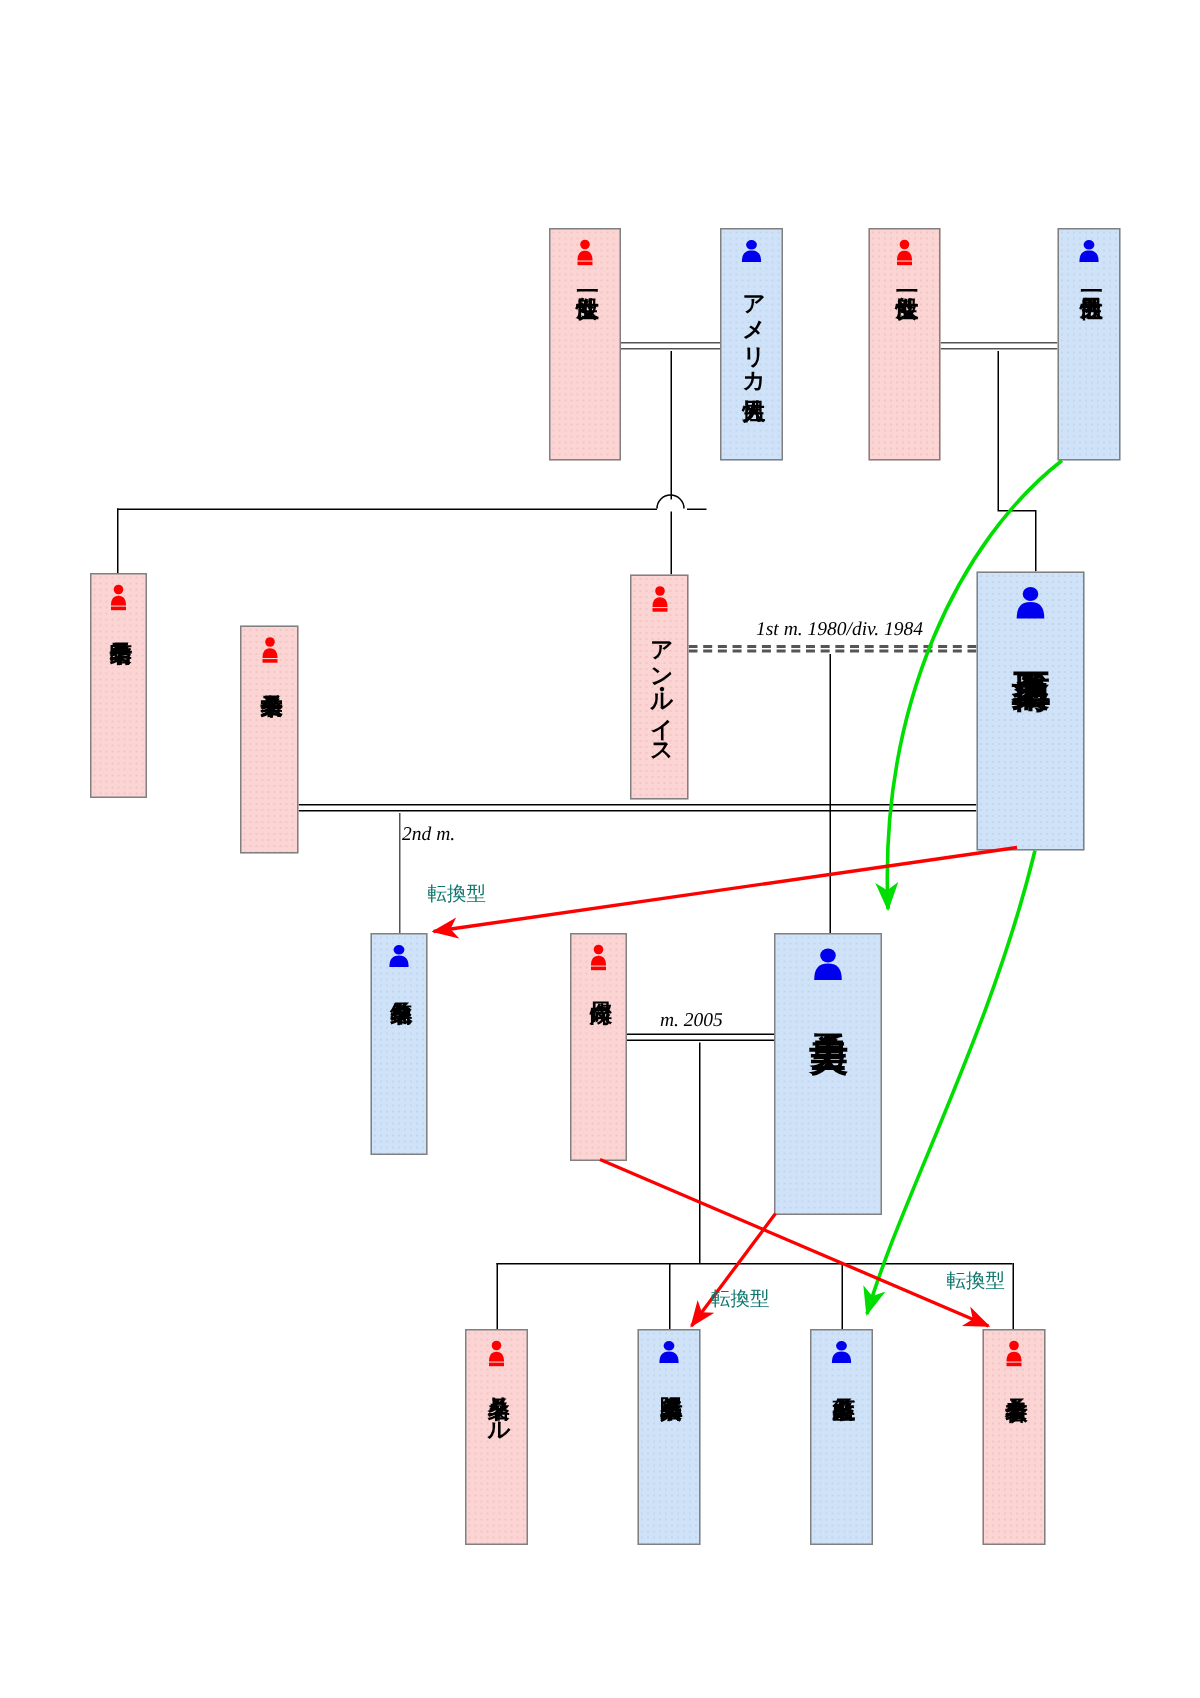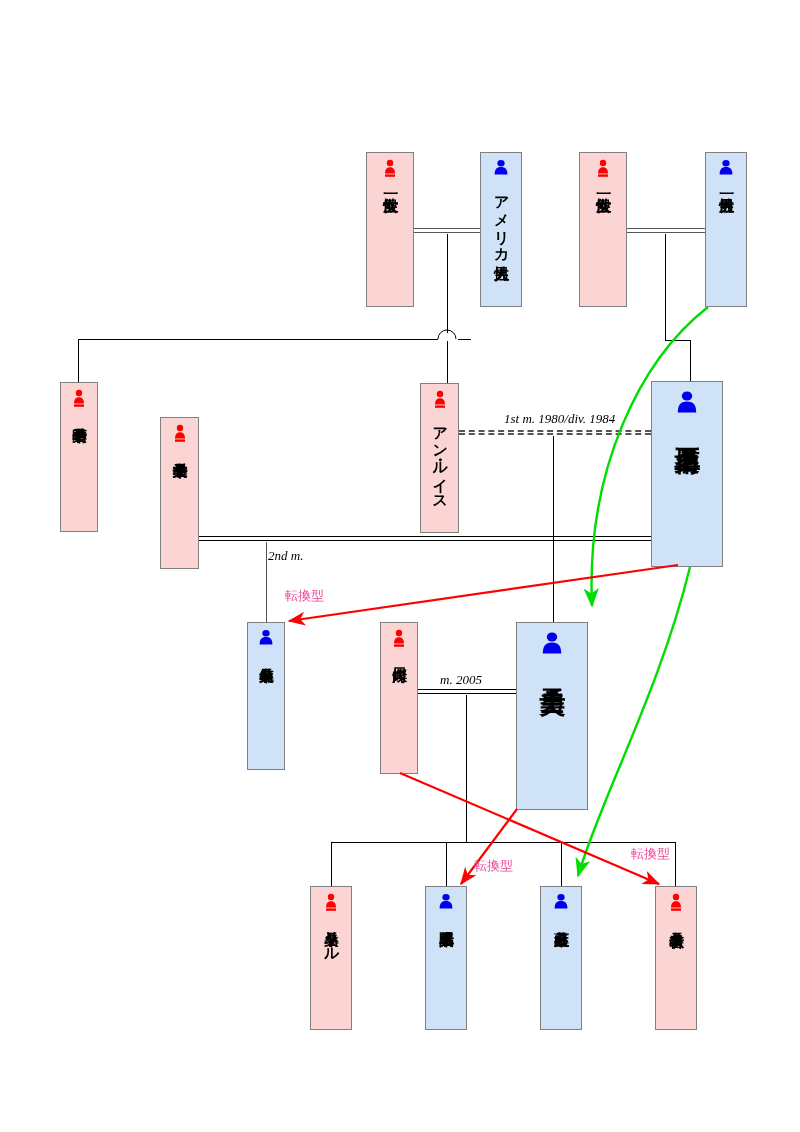--- a/index.html
+++ b/index.html
@@ -113,21 +113,21 @@
     font-style: italic;
     font-size: 13px;
     color: #000;
     white-space: nowrap;
     z-index: 7;
   }
   .ann-red {
     position: absolute;
     font-family: Liberation Mono, monospace;
     font-size: 13px;
-    color: #ec4899;
+    color: #0f766e;
     white-space: nowrap;
     z-index: 9;
   }
   svg.overlay {
     position: absolute;
     left: 0; top: 0;
     width: 800px;
     height: 1132px;
     z-index: 8;
     pointer-events: none;

